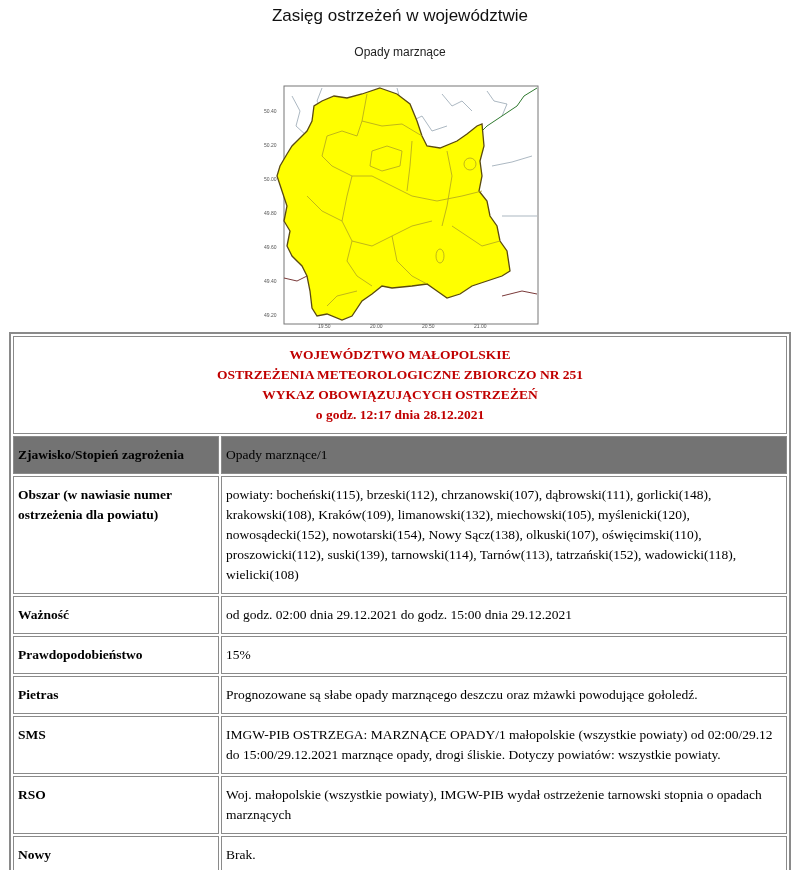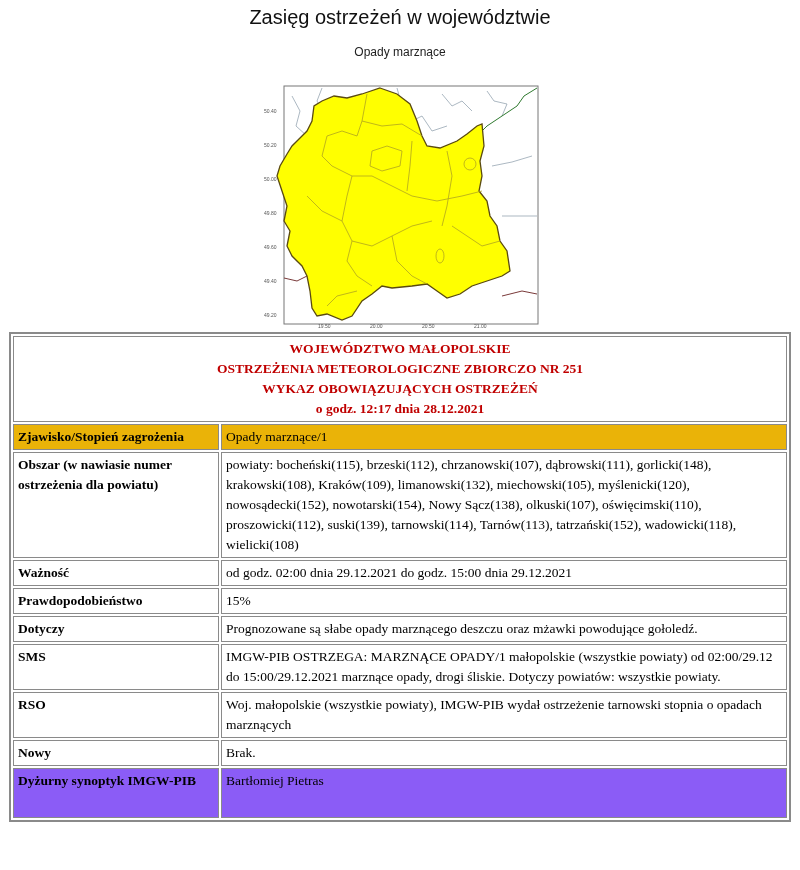--- a/index.html
+++ b/index.html
@@ -1,25 +1,25 @@
 <!DOCTYPE html>
 <html><head>
 <meta charset="utf-8">
 <style>
   html, body { margin: 0; padding: 0; background: #ffffff; }
   body { width: 800px; height: 870px; overflow: hidden; position: relative; font-family: "Liberation Serif", serif; color: #000; }
-  .page-title { position: absolute; top: 6px; left: 0; width: 800px; text-align: center; font-family: "Liberation Sans", sans-serif; font-size: 20px; color: #111; }
+  .page-title { position: absolute; top: 6px; left: 0; width: 800px; text-align: center; font-family: "Liberation Sans", sans-serif; font-size: 17px; color: #111; }
   .map-caption { position: absolute; top: 46px; left: 0; width: 800px; text-align: center; font-family: "Liberation Sans", sans-serif; font-size: 12px; line-height: 12px; color: #222; }
   .map-wrap { position: absolute; left: 262px; top: 76px; width: 278px; height: 252px; }
   .map-wrap svg { display: block; }
   table.warn { position: absolute; left: 9px; top: 332px; width: 782px; border-collapse: separate; border-spacing: 2px; border: 2px solid #8a8a8a; background: #fff; }
-  table.warn td { border: 1px solid #8a8a8a; padding: 2px 4px; font-size: 13.5px; line-height: 20px; vertical-align: top; }
+  table.warn td { border: 1px solid #8a8a8a; padding: 8px 4px; font-size: 13.5px; line-height: 20px; vertical-align: top; }
   td.head { text-align: center; color: #c00000; font-weight: bold; font-size: 15.5px; line-height: 22px; padding: 6px 4px 8px; }
   td.lbl { width: 196px; font-weight: bold; }
-  tr.yellow td { background: #eab308; vertical-align: middle; font-family: Liberation Serif, serif; }
+  tr.yellow td { background: #737373; vertical-align: middle; font-family: Liberation Serif, serif; }
   tr.grey td { background: #8b5cf6; }
 </style>
 </head>
 <body>
 
 <div class="page-title">Zasięg ostrzeżeń w województwie</div>
 
 <div class="map-caption">
   <div>Opady marznące</div>
 </div>
@@ -105,21 +105,21 @@
   </tr>
   <tr>
     <td class="lbl">Ważność</td>
     <td>od godz. 02:00 dnia 29.12.2021 do godz. 15:00 dnia 29.12.2021</td>
   </tr>
   <tr>
     <td class="lbl">Prawdopodobieństwo</td>
     <td>15%</td>
   </tr>
   <tr>
-    <td class="lbl">Dotyczy</td>
+    <td class="lbl">Pietras</td>
     <td>Prognozowane są słabe opady marznącego deszczu oraz mżawki powodujące gołoledź.</td>
   </tr>
   <tr>
     <td class="lbl">SMS</td>
     <td>IMGW-PIB OSTRZEGA: MARZNĄCE OPADY/1 małopolskie (wszystkie powiaty) od 02:00/29.12 do 15:00/29.12.2021 marznące opady, drogi śliskie. Dotyczy powiatów: wszystkie powiaty.</td>
   </tr>
   <tr>
     <td class="lbl">RSO</td>
     <td>Woj. małopolskie (wszystkie powiaty), IMGW-PIB wydał ostrzeżenie tarnowski stopnia o opadach marznących</td>
   </tr>

